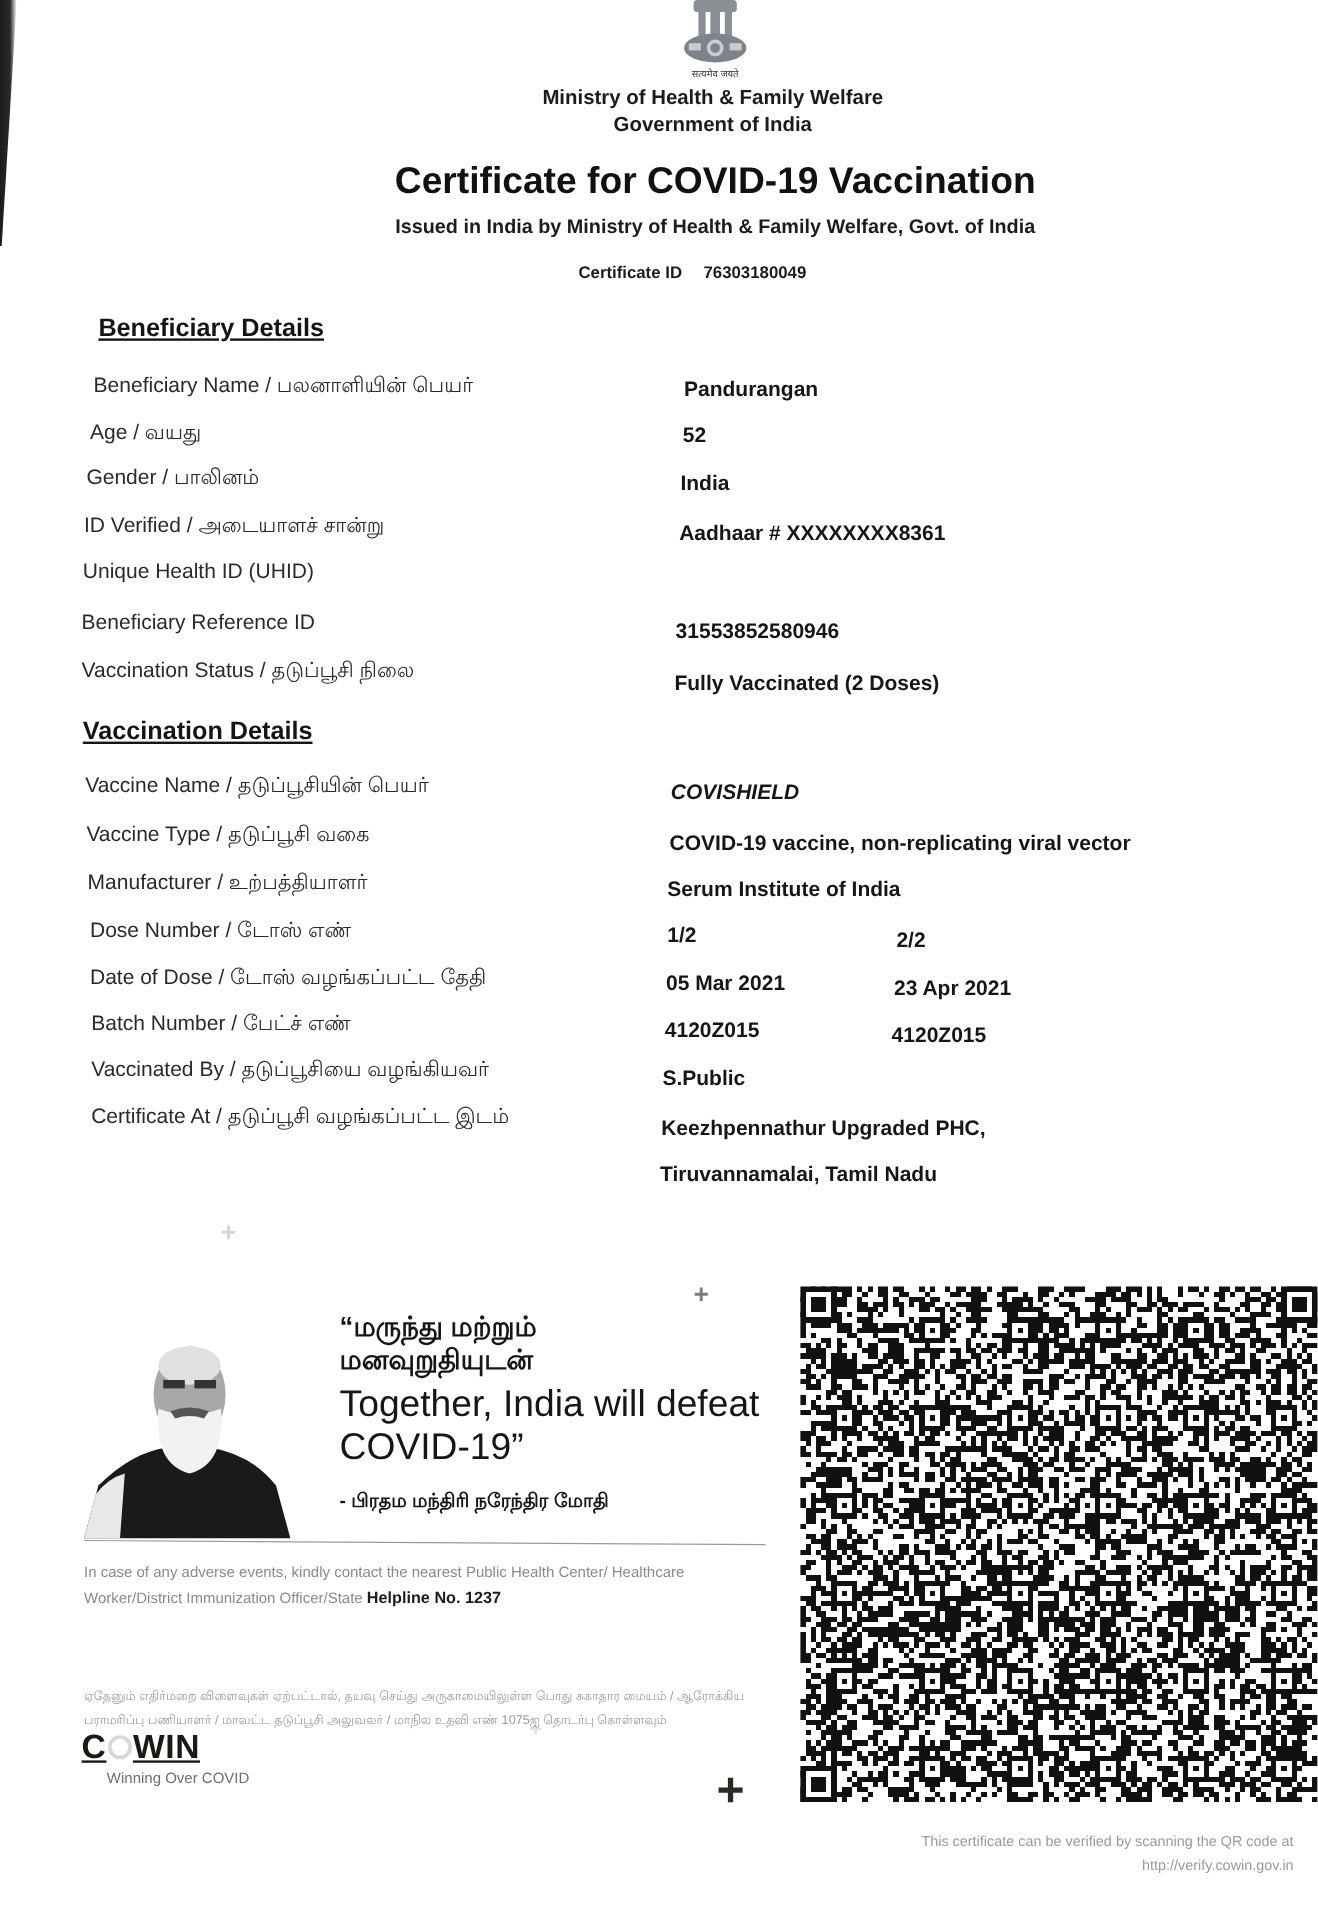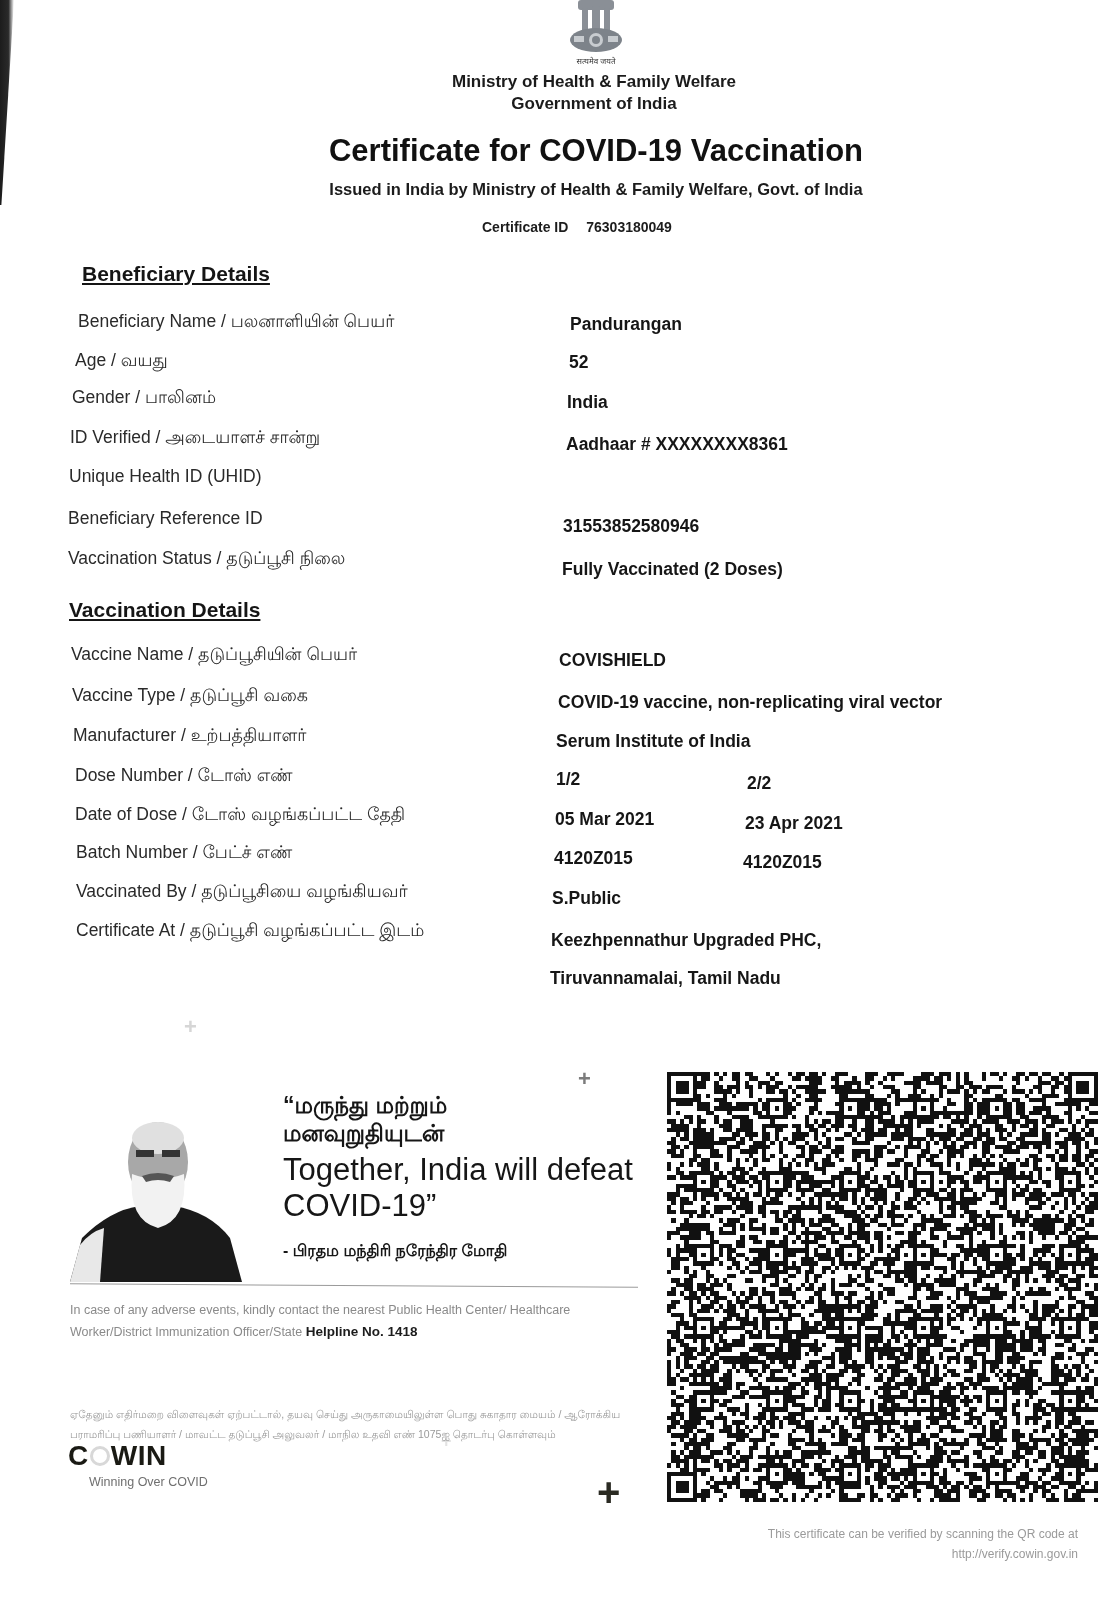--- a/index.html
+++ b/index.html
@@ -62,20 +62,21 @@
     transform: rotate(0.35deg);
   }
   .advisory {
     position: absolute; left: 70px; width: 560px; font-size: 12.5px; color: #8a8a8a; line-height: 21px;
   }
   .advisory b { color: #1c1c1c; font-size: 13.5px; }
   .advisory.tamil { font-size: 10.5px; line-height: 20px; color: #9a9a9a; }
   .cowin {
     position: absolute; left: 68px; top: 1440px; font-size: 28px; font-weight: bold; color: #1a1a14;
     letter-spacing: 0.5px;
+    text-decoration: underline;
   }
   .cowin .o {
     display: inline-block; width: 20px; height: 20px; border-radius: 50%;
     border: 3px solid #d8d8d8; box-sizing: border-box; vertical-align: -1px; margin: 0 1px;
   }
   .cowin-tag {
     position: absolute; left: 89px; top: 1475px; font-size: 12.5px; color: #6f6f6f;
   }
   .plus {
     position: absolute; color: #b8b8b8; font-weight: bold; line-height: 1;
@@ -135,21 +136,21 @@
 
 <div class="row-label" style="left:68px;top:508px;">Beneficiary Reference ID</div>
 <div class="row-value" style="left:563px;top:516px;">31553852580946</div>
 
 <div class="row-label" style="left:68px;top:548px;">Vaccination Status / தடுப்பூசி நிலை</div>
 <div class="row-value" style="left:562px;top:559px;">Fully Vaccinated (2 Doses)</div>
 
 <div class="section-heading" style="left:69px;top:598px;">Vaccination Details</div>
 
 <div class="row-label" style="left:71px;top:644px;">Vaccine Name / தடுப்பூசியின் பெயர்</div>
-<div class="row-value" style="left:559px;top:650px;">COVISHIELD</div>
+<div class="row-value" style="left:559px;top:650px;font-style:italic;">COVISHIELD</div>
 
 <div class="row-label" style="left:72px;top:685px;">Vaccine Type / தடுப்பூசி வகை</div>
 <div class="row-value" style="left:558px;top:692px;">COVID-19 vaccine, non-replicating viral vector</div>
 
 <div class="row-label" style="left:73px;top:725px;">Manufacturer / உற்பத்தியாளர்</div>
 <div class="row-value" style="left:556px;top:731px;">Serum Institute of India</div>
 
 <div class="row-label" style="left:75px;top:765px;">Dose Number / டோஸ் எண்</div>
 <div class="row-value" style="left:556px;top:769px;">1/2</div>
 <div class="row-value" style="left:747px;top:773px;">2/2</div>
@@ -188,21 +189,21 @@
 
 <div class="quote tamil" style="top:1092px;">“மருந்து மற்றும்</div>
 <div class="quote tamil" style="top:1120px;">மனவுறுதியுடன்</div>
 <div class="quote en" style="top:1152px;">Together, India will defeat</div>
 <div class="quote en" style="top:1188px;">COVID-19”</div>
 <div class="quote attrib" style="top:1242px;">- பிரதம மந்திரி நரேந்திர மோதி</div>
 
 <div class="hr-line"></div>
 
 <div class="advisory" style="top:1300px;">
-  <span>In case of any adverse events, kindly contact the nearest Public Health Center/ Healthcare Worker/District Immunization Officer/State </span><b>Helpline No. 1418</b>
+  <span>In case of any adverse events, kindly contact the nearest Public Health Center/ Healthcare Worker/District Immunization Officer/State </span><b>Helpline No. 1237</b>
 </div>
 <div class="advisory tamil" style="top:1356px;margin-top:48px;">ஏதேனும் எதிர்மறை விளைவுகள் ஏற்பட்டால், தயவு செய்து அருகாமையிலுள்ள பொது சுகாதார மையம் / ஆரோக்கிய பராமரிப்பு பணியாளர் / மாவட்ட தடுப்பூசி அலுவலர் / மாநில உதவி எண் 1075ஐ தொடர்பு கொள்ளவும்</div>
 
 <div class="cowin">
   <span>C</span><span class="o"></span><span>WIN</span>
 </div>
 <div class="cowin-tag">Winning Over COVID</div>
 
 <svg class="qr" id="qr" viewBox="0 0 100 100" preserveAspectRatio="none" shape-rendering="crispEdges">
     <rect width="100" height="100" fill="#fff"></rect>

